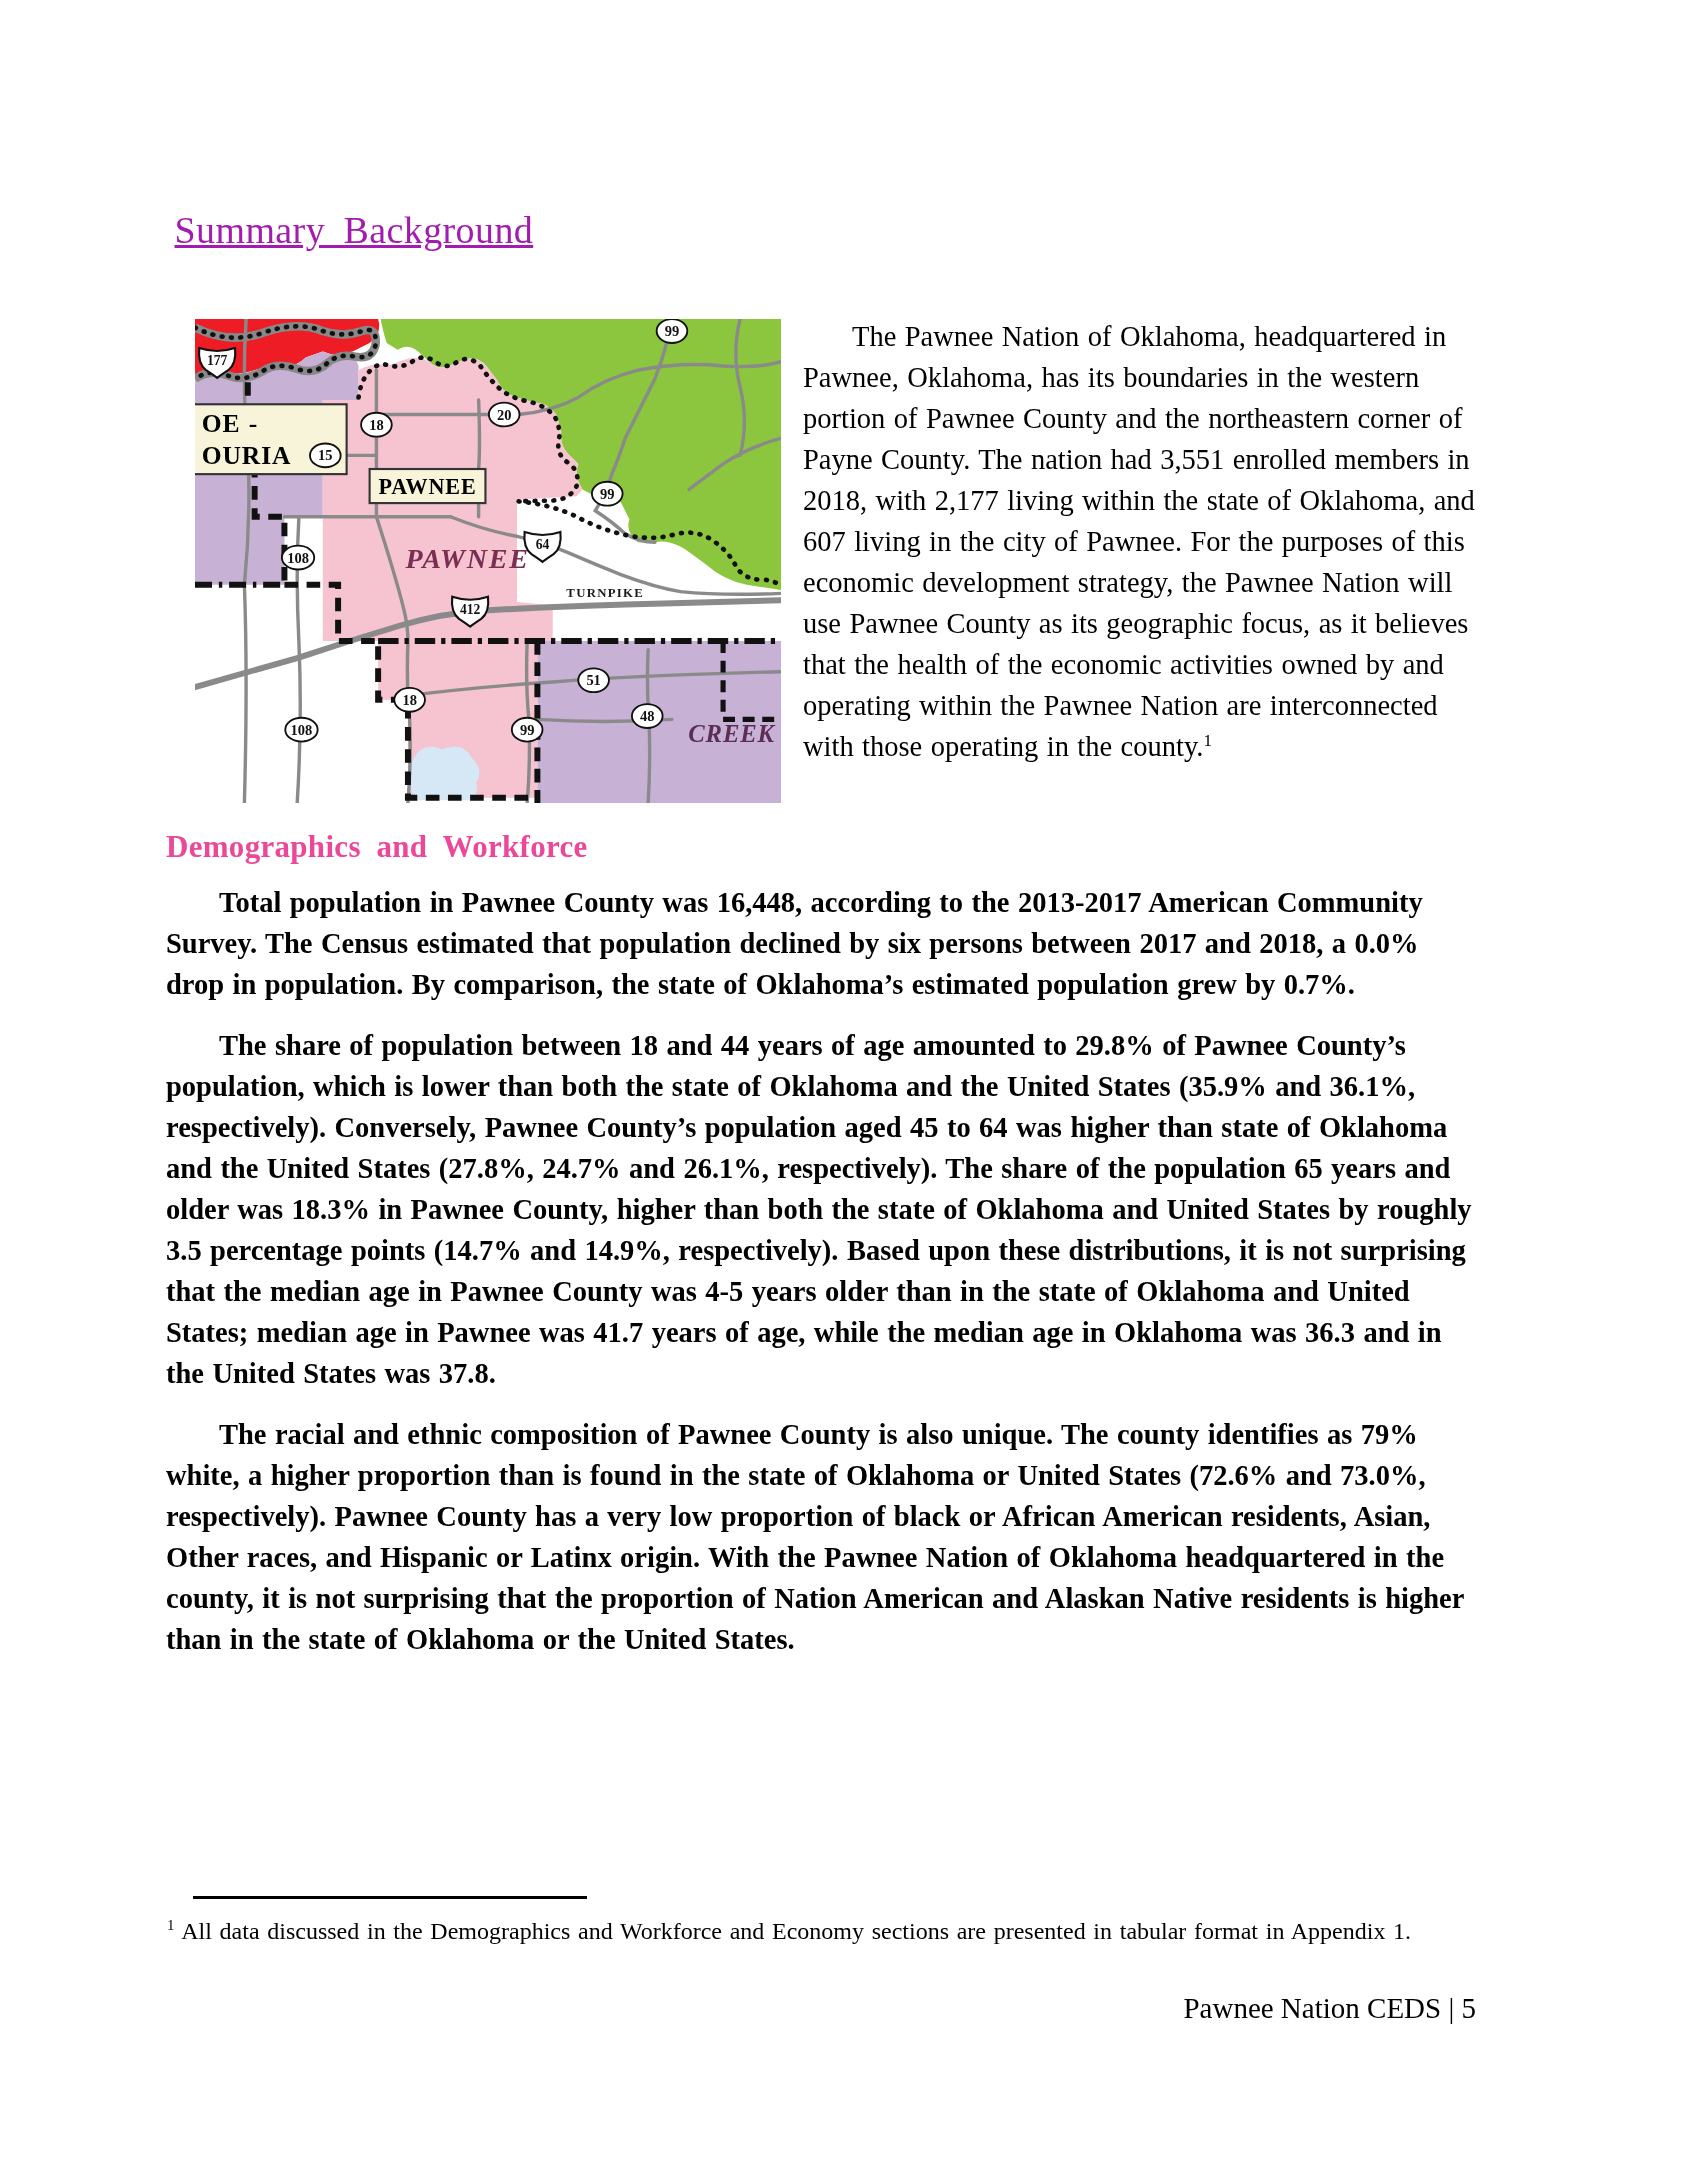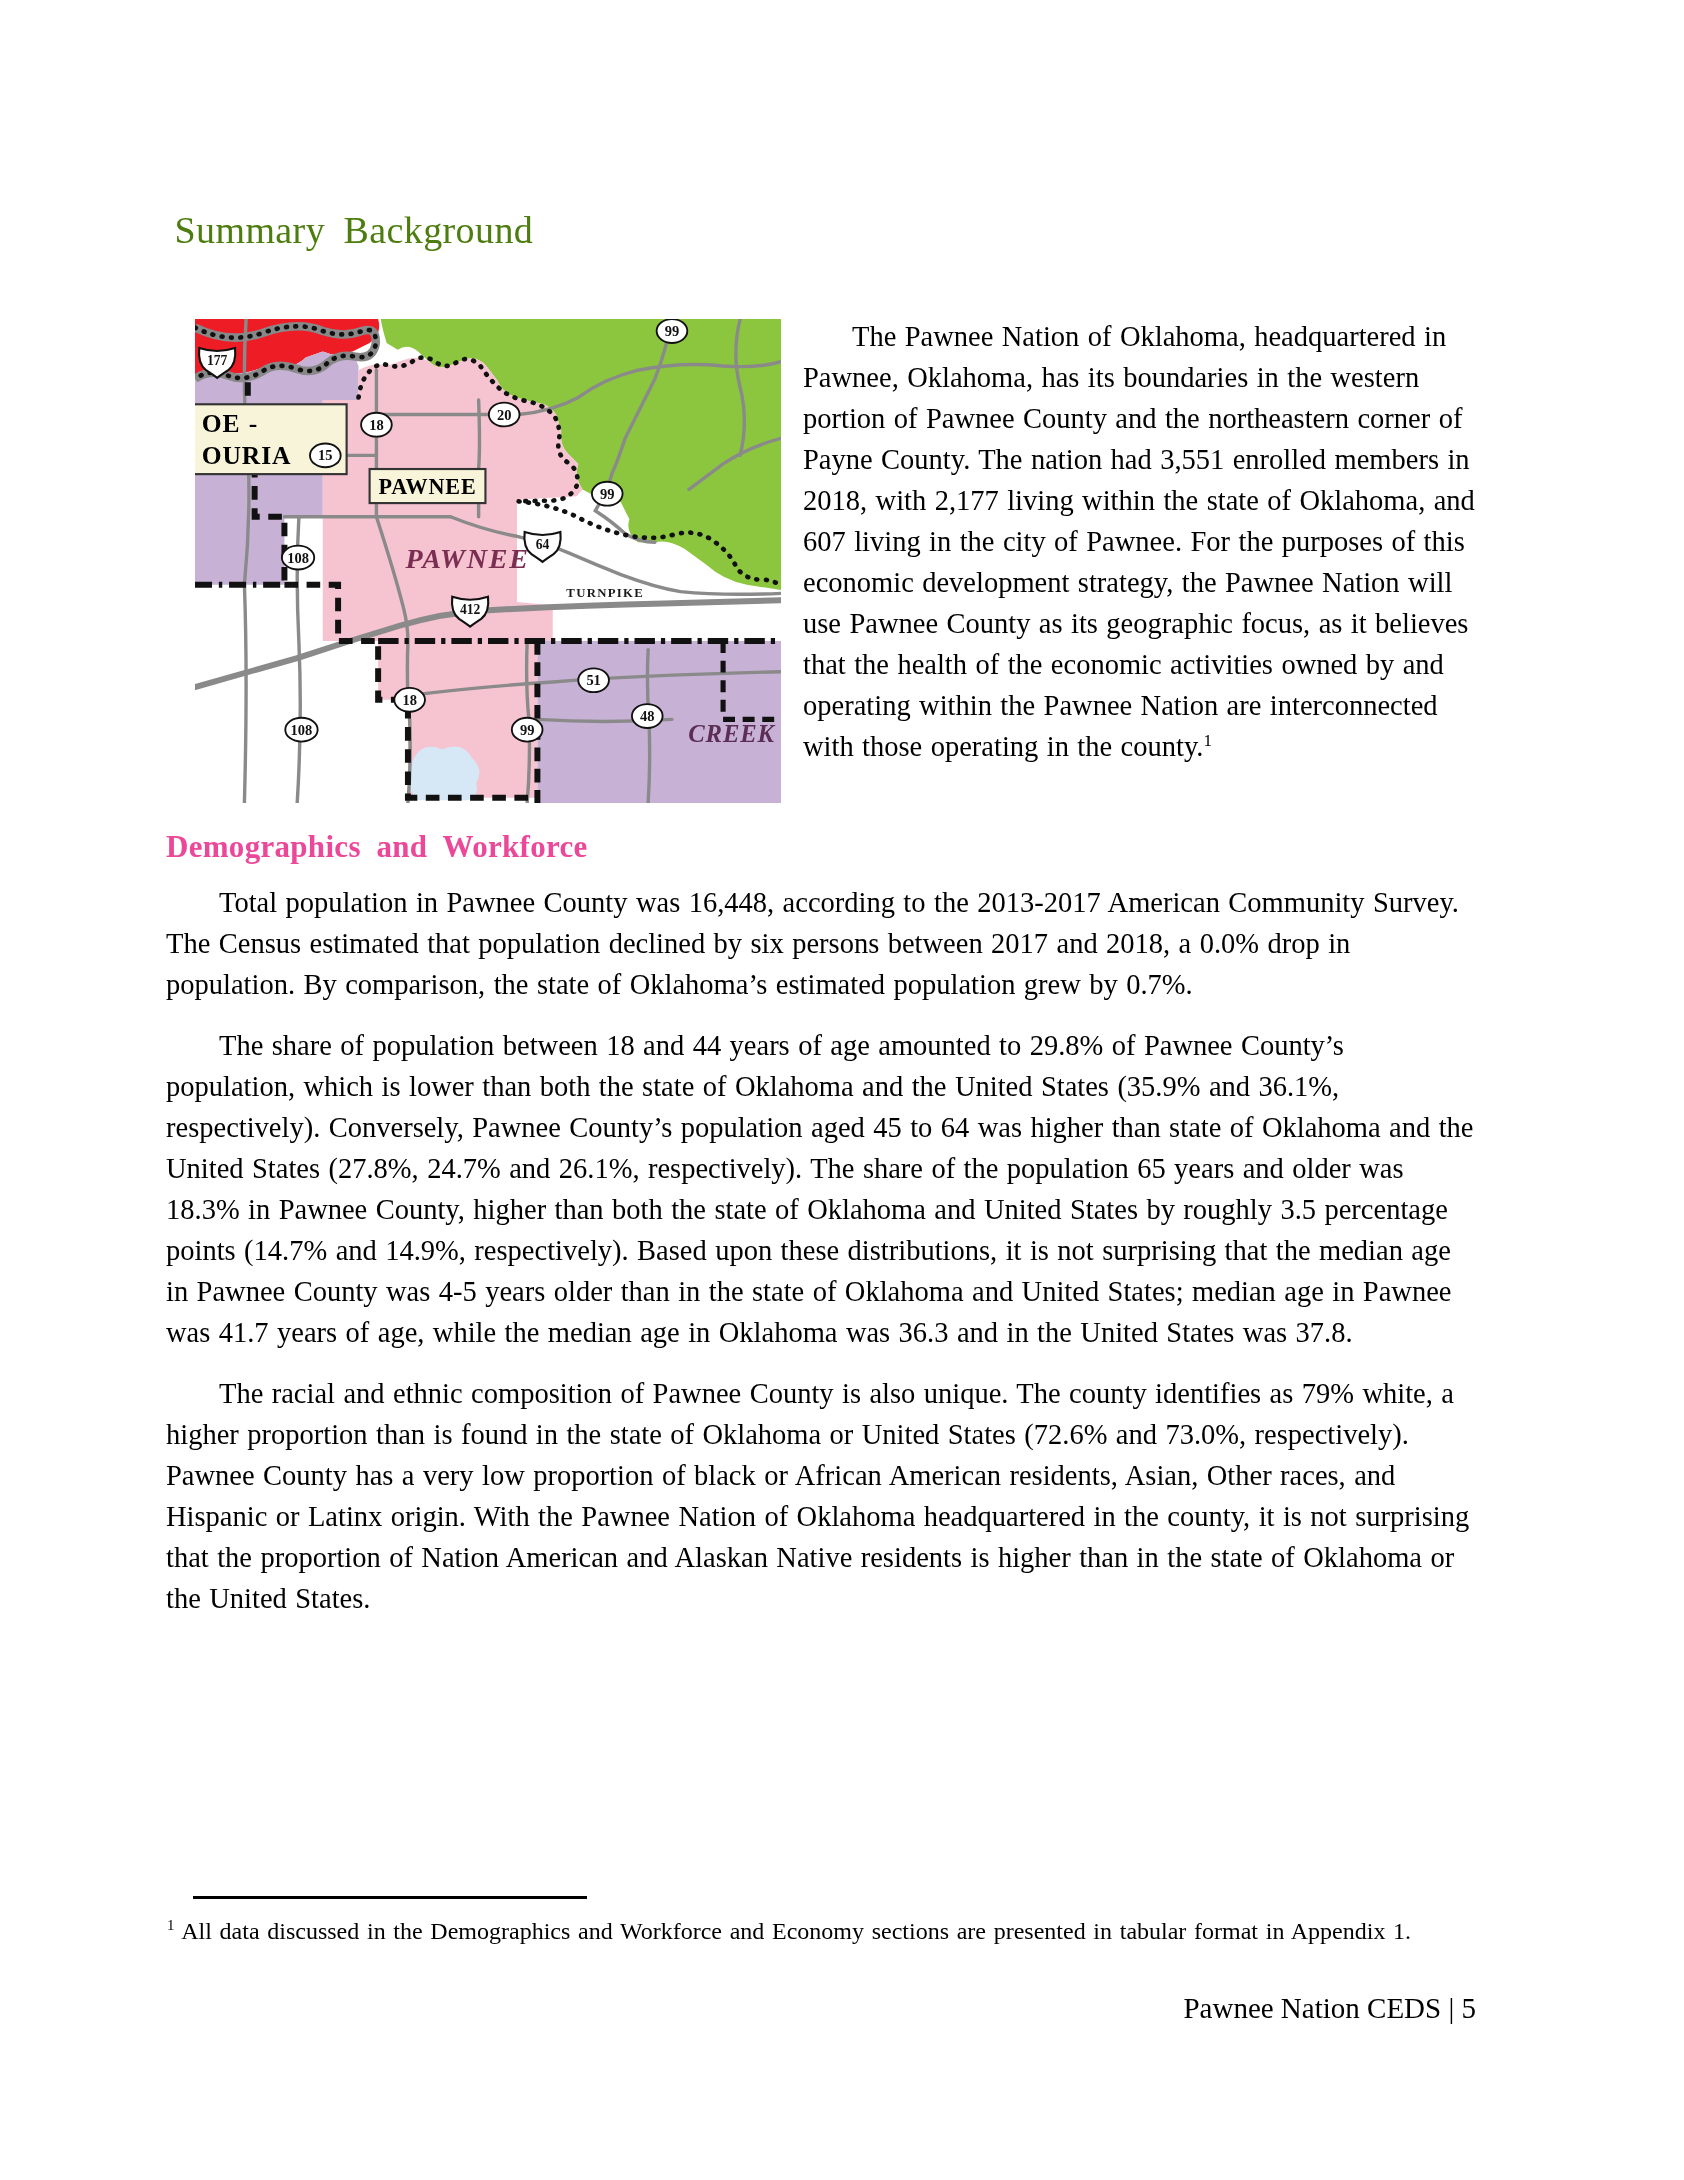--- a/index.html
+++ b/index.html
@@ -1,37 +1,37 @@
 <!DOCTYPE html>
 <html style="font-size:13.6px"><head>
 <meta charset="utf-8">
 <style>
   html,body { margin:0; padding:0; background:#ffffff; }
   body { width:1685px; height:2181px; font-family:"Liberation Serif", serif; color:#000; }
   .page { position:relative; width:1685px; height:2181px; overflow:hidden; background:#fff; }
   .content { padding:209px 207px 0 166px; }
 
   h1.doc-title {
-    font-size:38px; font-weight:400; color:#4d7c0f; margin:0 0 63px 8.5px;
-    word-spacing:8.5px; letter-spacing:0.4px; line-height:1.15;
+    font-size:38px; font-weight:400; color:#a21caf; margin:0 0 63px 8.5px;
+    word-spacing:8.5px; letter-spacing:0.4px; line-height:1.15;text-decoration:underline;
   }
   .map-figure { float:left; width:586px; height:484px; margin:3.4px 22px 25.6px 29px; }
   .map-figure svg { display:block; }
 
   p.lead {
     font-size:28.5px; line-height:41px; margin:0; text-indent:49px; word-spacing:1.3px;
   }
   sup.fn { font-size:60%; vertical-align:super; line-height:0; }
 
   h2.sec-heading {
     clear:left; font-size:31px; font-weight:700; color:#ec4899;
     margin:25.6px 0 17px 0; word-spacing:7.7px; letter-spacing:0.3px;
   }
   p.body {
-    font-size:28.5px; line-height:41px; margin:0 0 20.4px 0; text-indent:53px; word-spacing:1.3px;
+    font-size:28.5px; line-height:41px; margin:0 0 20.4px 0; text-indent:53px; word-spacing:1.3px;font-weight:bold;
   }
 
   .footnote-block { position:absolute; left:166px; right:207px; top:1896px; }
   .footnote-rule { width:394px; height:0; border-top:3.4px solid #000; margin:0 0 13.6px 27px; }
   .footnote-text { font-size:24px; line-height:36px; margin:1px; word-spacing:1.7px; }
   .footnote-text sup { font-size:62%; vertical-align:super; line-height:0; margin-right:6.8px; }
 
   .page-footer {
     position:absolute; top:1992px; right:209px; font-size:29px; color:#000;
   }

